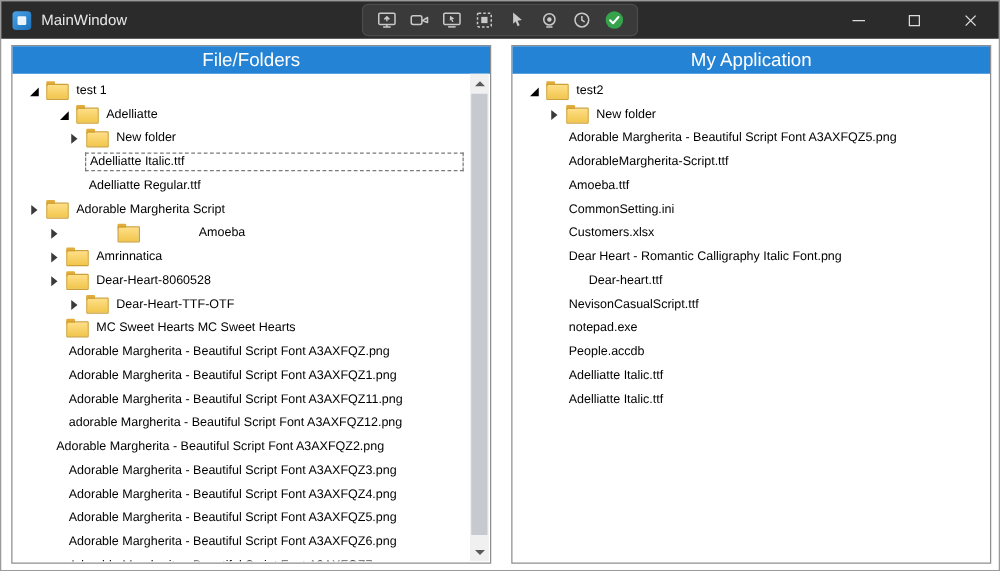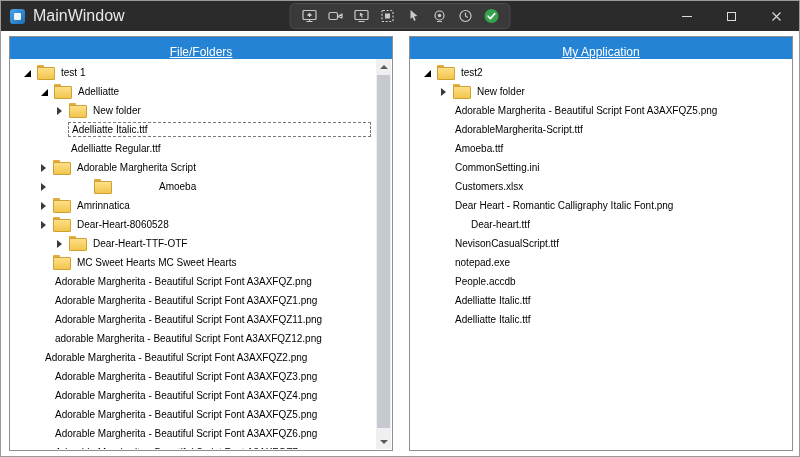--- a/index.html
+++ b/index.html
@@ -10,38 +10,38 @@
     position:relative;
     overflow:hidden;
     border:1px solid #9a9a9a;
   }
 
   
   .titlebar { height:30px; background:#2b2b2b; display:flex; align-items:center; position:relative; }
   .app-icon { width:15px; height:15px; margin-left:9px; border-radius:3px;
     background:linear-gradient(135deg,#4aa3e8,#1b6fb8); position:relative; flex:0 0 15px; }
   .app-icon::after { content:""; position:absolute; inset:4px; background:rgba(255,255,255,.9); border-radius:1px; }
-  .window-title { color:#e8e8e8; font-size:16px; margin-left:8px; }
+  .window-title { color:#e8e8e8; font-size:12px; margin-left:8px; }
 
   .capture-toolbar { position:absolute; left:50%; top:2px; transform:translateX(-50%);
     height:26px; background:#3a3a3a; border:1px solid #4b4b4b; border-radius:5px;
     display:flex; align-items:center; padding:0 7px; gap:3px; }
   .tool-btn { width:23px; height:22px; display:flex; align-items:center; justify-content:center; border-radius:3px; }
 
   .window-controls { position:absolute; right:0; top:0; height:30px; display:flex; }
   .win-btn { width:45px; height:30px; display:flex; align-items:center; justify-content:center; }
   .glyph-min { width:10px; height:1px; background:#dcdcdc; display:block; }
   .glyph-max { width:9px; height:9px; border:1px solid #dcdcdc; display:block; }
 
   
   .panel { position:absolute; top:35px; width:384px; height:415px; background:#fff; border:1px solid #8f8f8f; }
   .panel.left { left:8px; }
   .panel.right { left:408px; }
-  .panel-header { height:22px; background:#2583d5; color:#ffffff; font-size:12px;
-    display:flex; align-items:flex-end; justify-content:center;text-decoration:underline; }
+  .panel-header { height:22px; background:#2583d5; color:#ffffff; font-size:15px;
+    display:flex; align-items:center; justify-content:center; }
   .tree { position:absolute; top:22px; left:1px; right:1px; bottom:1px; overflow:hidden; padding-top:4px; }
   .panel.left .tree { right:16px; }
 
   .tree-row { height:19px; display:flex; align-items:center; font-size:10px; color:#000; white-space:nowrap; }
   .expander { width:10px; height:10px; margin-right:3px; position:relative; flex:0 0 10px; }
   .expander.collapsed::before { content:""; position:absolute; left:2px; top:1px;
     border-left:5px solid #3a3a3a; border-top:4px solid transparent; border-bottom:4px solid transparent; }
   .expander.expanded::before { content:""; position:absolute; left:1px; top:2px;
     border-bottom:7px solid #000; border-left:7px solid transparent; }
 
@@ -141,39 +141,39 @@
 <div class="panel left">
   <div class="panel-header">
     <span>File/Folders</span>
   </div>
   <div class="tree">
       <div class="tree-row" style="padding-left: 12px;">
         <span class="expander expanded"></span>
         <span class="folder"></span>
         <span class="tree-label">test 1</span>
       </div>
-      <div class="tree-row" style="padding-left: 29px;">
+      <div class="tree-row" style="padding-left: 16px; margin-left: 20px;">
         <span class="expander expanded"></span>
         <span class="folder"></span>
         <span class="tree-label">Adelliatte</span>
       </div>
       <div class="tree-row" style="padding-left: 44px;">
         <span class="expander collapsed"></span>
         <span class="folder"></span>
         <span class="tree-label">New folder</span>
       </div>
       <div class="tree-row selected" style="padding-left: 44px;">
         <span class="expander none"></span>
         <span class="tree-label">Adelliatte Italic.ttf</span>
       </div>
       <div class="tree-row" style="padding-left: 44px;">
         <span class="expander none"></span>
         <span class="tree-label">Adelliatte Regular.ttf</span>
       </div>
-      <div class="tree-row" style="padding-left: 28px;">
+      <div class="tree-row" style="padding-left: 12px;">
         <span class="expander collapsed"></span>
         <span class="folder"></span>
         <span class="tree-label">Adorable Margherita Script</span>
       </div>
       <div class="tree-row" style="padding-left: 28px; gap: 41px;">
         <span class="expander collapsed"></span>
         <span class="folder"></span>
         <span class="tree-label">Amoeba</span>
       </div>
       <div class="tree-row" style="padding-left: 28px;">

